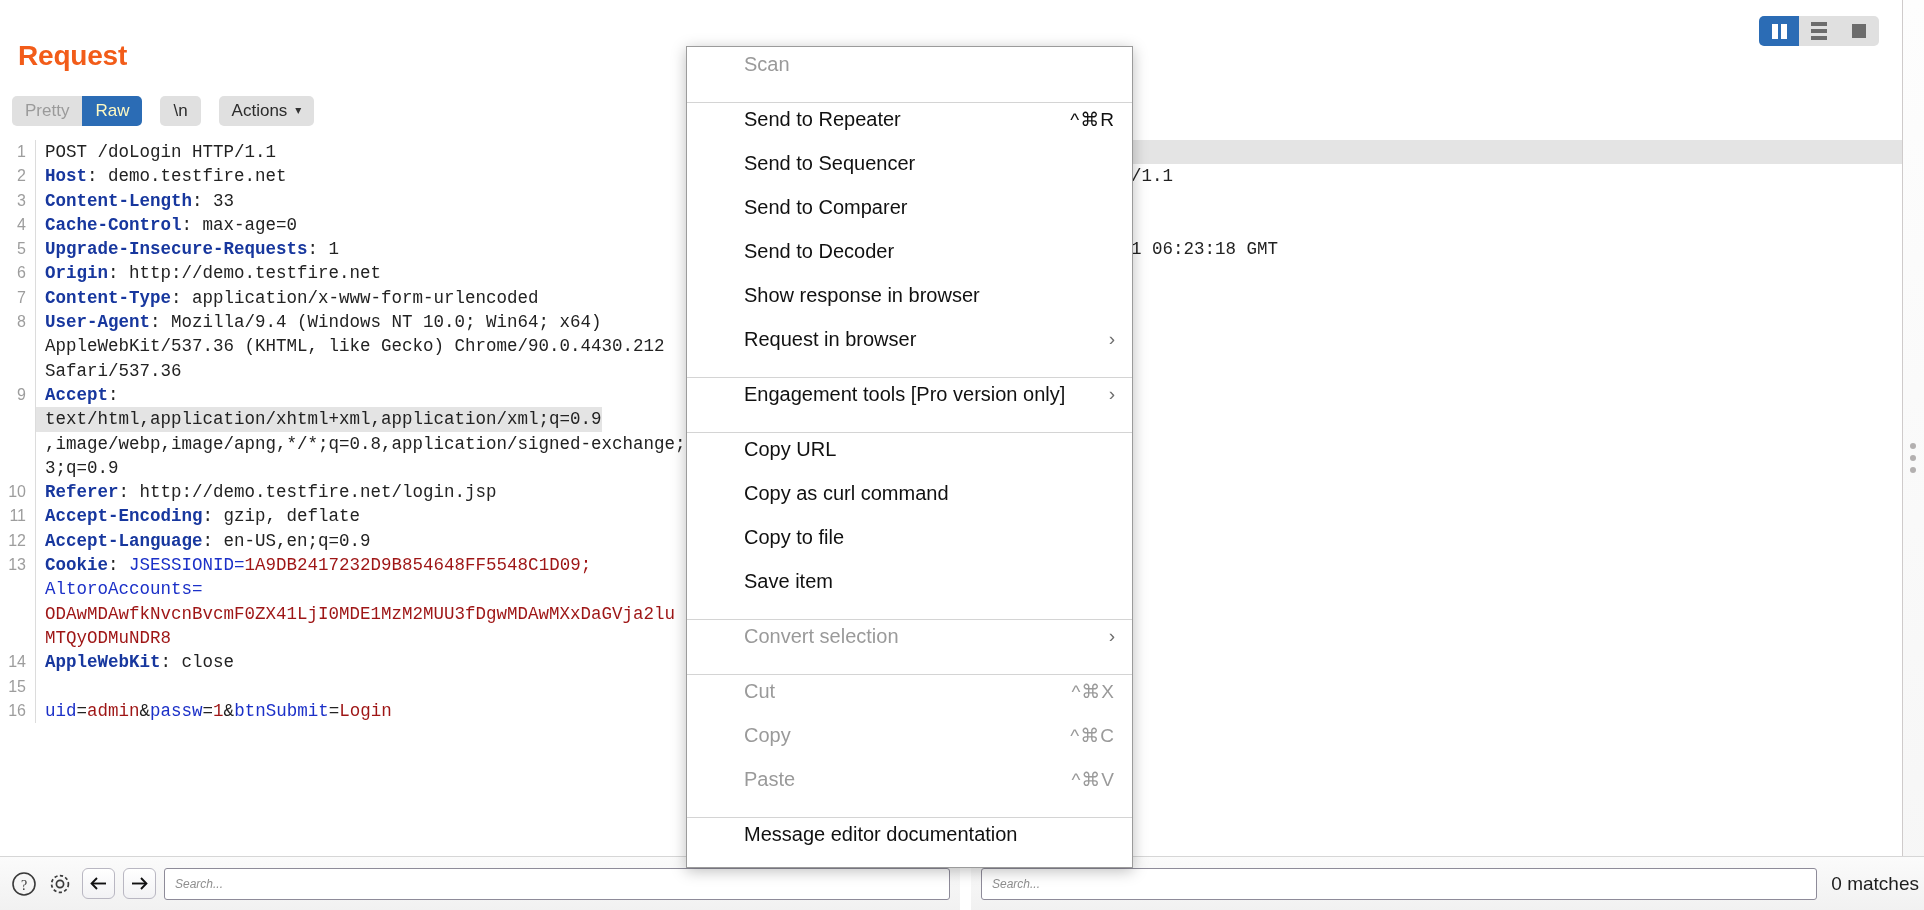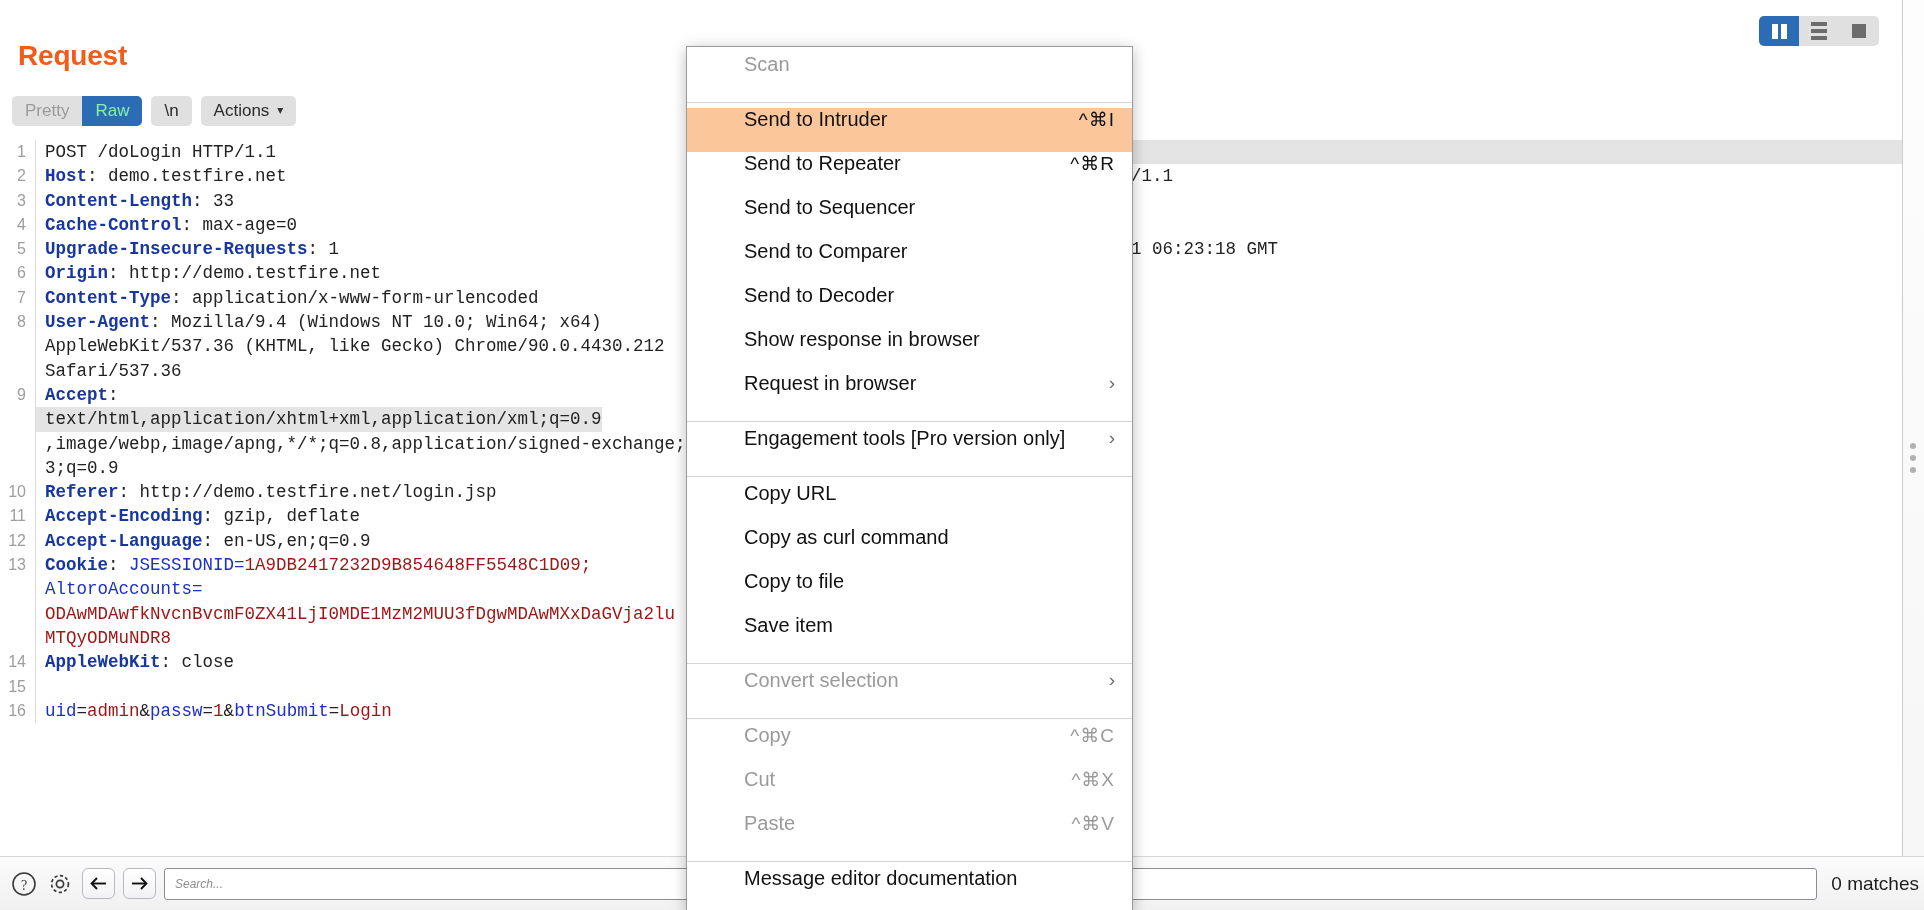--- a/index.html
+++ b/index.html
@@ -27,28 +27,28 @@
     position: absolute; left: 0; top: 0; width: 960px; height: 910px;
     background: #ffffff;
   }
   .pane-title {
     position: absolute; left: 18px; top: 40px;
     font-size: 28px; font-weight: bold; color: #f25c19;
     letter-spacing: -0.2px;
   }
   .toolbar-row {
     position: absolute; left: 12px; top: 95px; height: 32px;
-    display: flex; align-items: center; gap: 9px; text-align: center;
+    display: flex; align-items: center; gap: 18px; text-align: center;
   }
   .seg-group { display: flex; border-radius: 5px; overflow: hidden; }
   .seg {
     font-size: 17px; padding: 5px 13px 6px; background: #e0e0e0; color: #9a9a9a;
     border: none; line-height: 1.15;
   }
-  .seg.active { background: #2b6cb5; color: #86efac; }
+  .seg.active { background: #2b6cb5; color: #fef9c3; }
   .btn-chip {
     font-size: 17px; padding: 5px 13px 6px; background: #e0e0e0; color: #2c2c2c;
     border-radius: 5px; line-height: 1.15;
   }
   .btn-chip.disabled { color: #9a9a9a; }
   .chev { display: inline-block; margin-left: 8px; font-size: 12px; color: #333; position: relative; top: -2px;}
 
   
   .editor {
     position: absolute; left: 0; top: 140px; width: 960px; height: 710px;
@@ -310,24 +310,20 @@
       <span>Search...</span>
     </div>
     <div class="matches">0 matches</div>
   </div>
 
   <div class="ctx" id="context-menu">
       <div class="ctx-item disabled">
         <span class="ctx-label">Scan</span>
       </div>
       <div class="ctx-sep"></div>
-      <div class="ctx-item hot">
-        <span class="ctx-label">Send to Intruder</span>
-        <span class="sc">^⌘I</span>
-      </div>
       <div class="ctx-item">
         <span class="ctx-label">Send to Repeater</span>
         <span class="sc">^⌘R</span>
       </div>
       <div class="ctx-item">
         <span class="ctx-label">Send to Sequencer</span>
       </div>
       <div class="ctx-item">
         <span class="ctx-label">Send to Comparer</span>
       </div>
@@ -359,28 +355,28 @@
       <div class="ctx-item">
         <span class="ctx-label">Save item</span>
       </div>
       <div class="ctx-sep"></div>
       <div class="ctx-item disabled">
         <span class="ctx-label">Convert selection</span>
         <span class="arrow">›</span>
       </div>
       <div class="ctx-sep"></div>
       <div class="ctx-item disabled">
+        <span class="ctx-label">Cut</span>
+        <span class="sc">^⌘X</span>
+      </div>
+      <div class="ctx-item disabled">
         <span class="ctx-label">Copy</span>
         <span class="sc">^⌘C</span>
       </div>
       <div class="ctx-item disabled">
-        <span class="ctx-label">Cut</span>
-        <span class="sc">^⌘X</span>
-      </div>
-      <div class="ctx-item disabled">
         <span class="ctx-label">Paste</span>
         <span class="sc">^⌘V</span>
       </div>
       <div class="ctx-sep"></div>
       <div class="ctx-item">
         <span class="ctx-label">Message editor documentation</span>
       </div>
     </div>
 
 </div>

